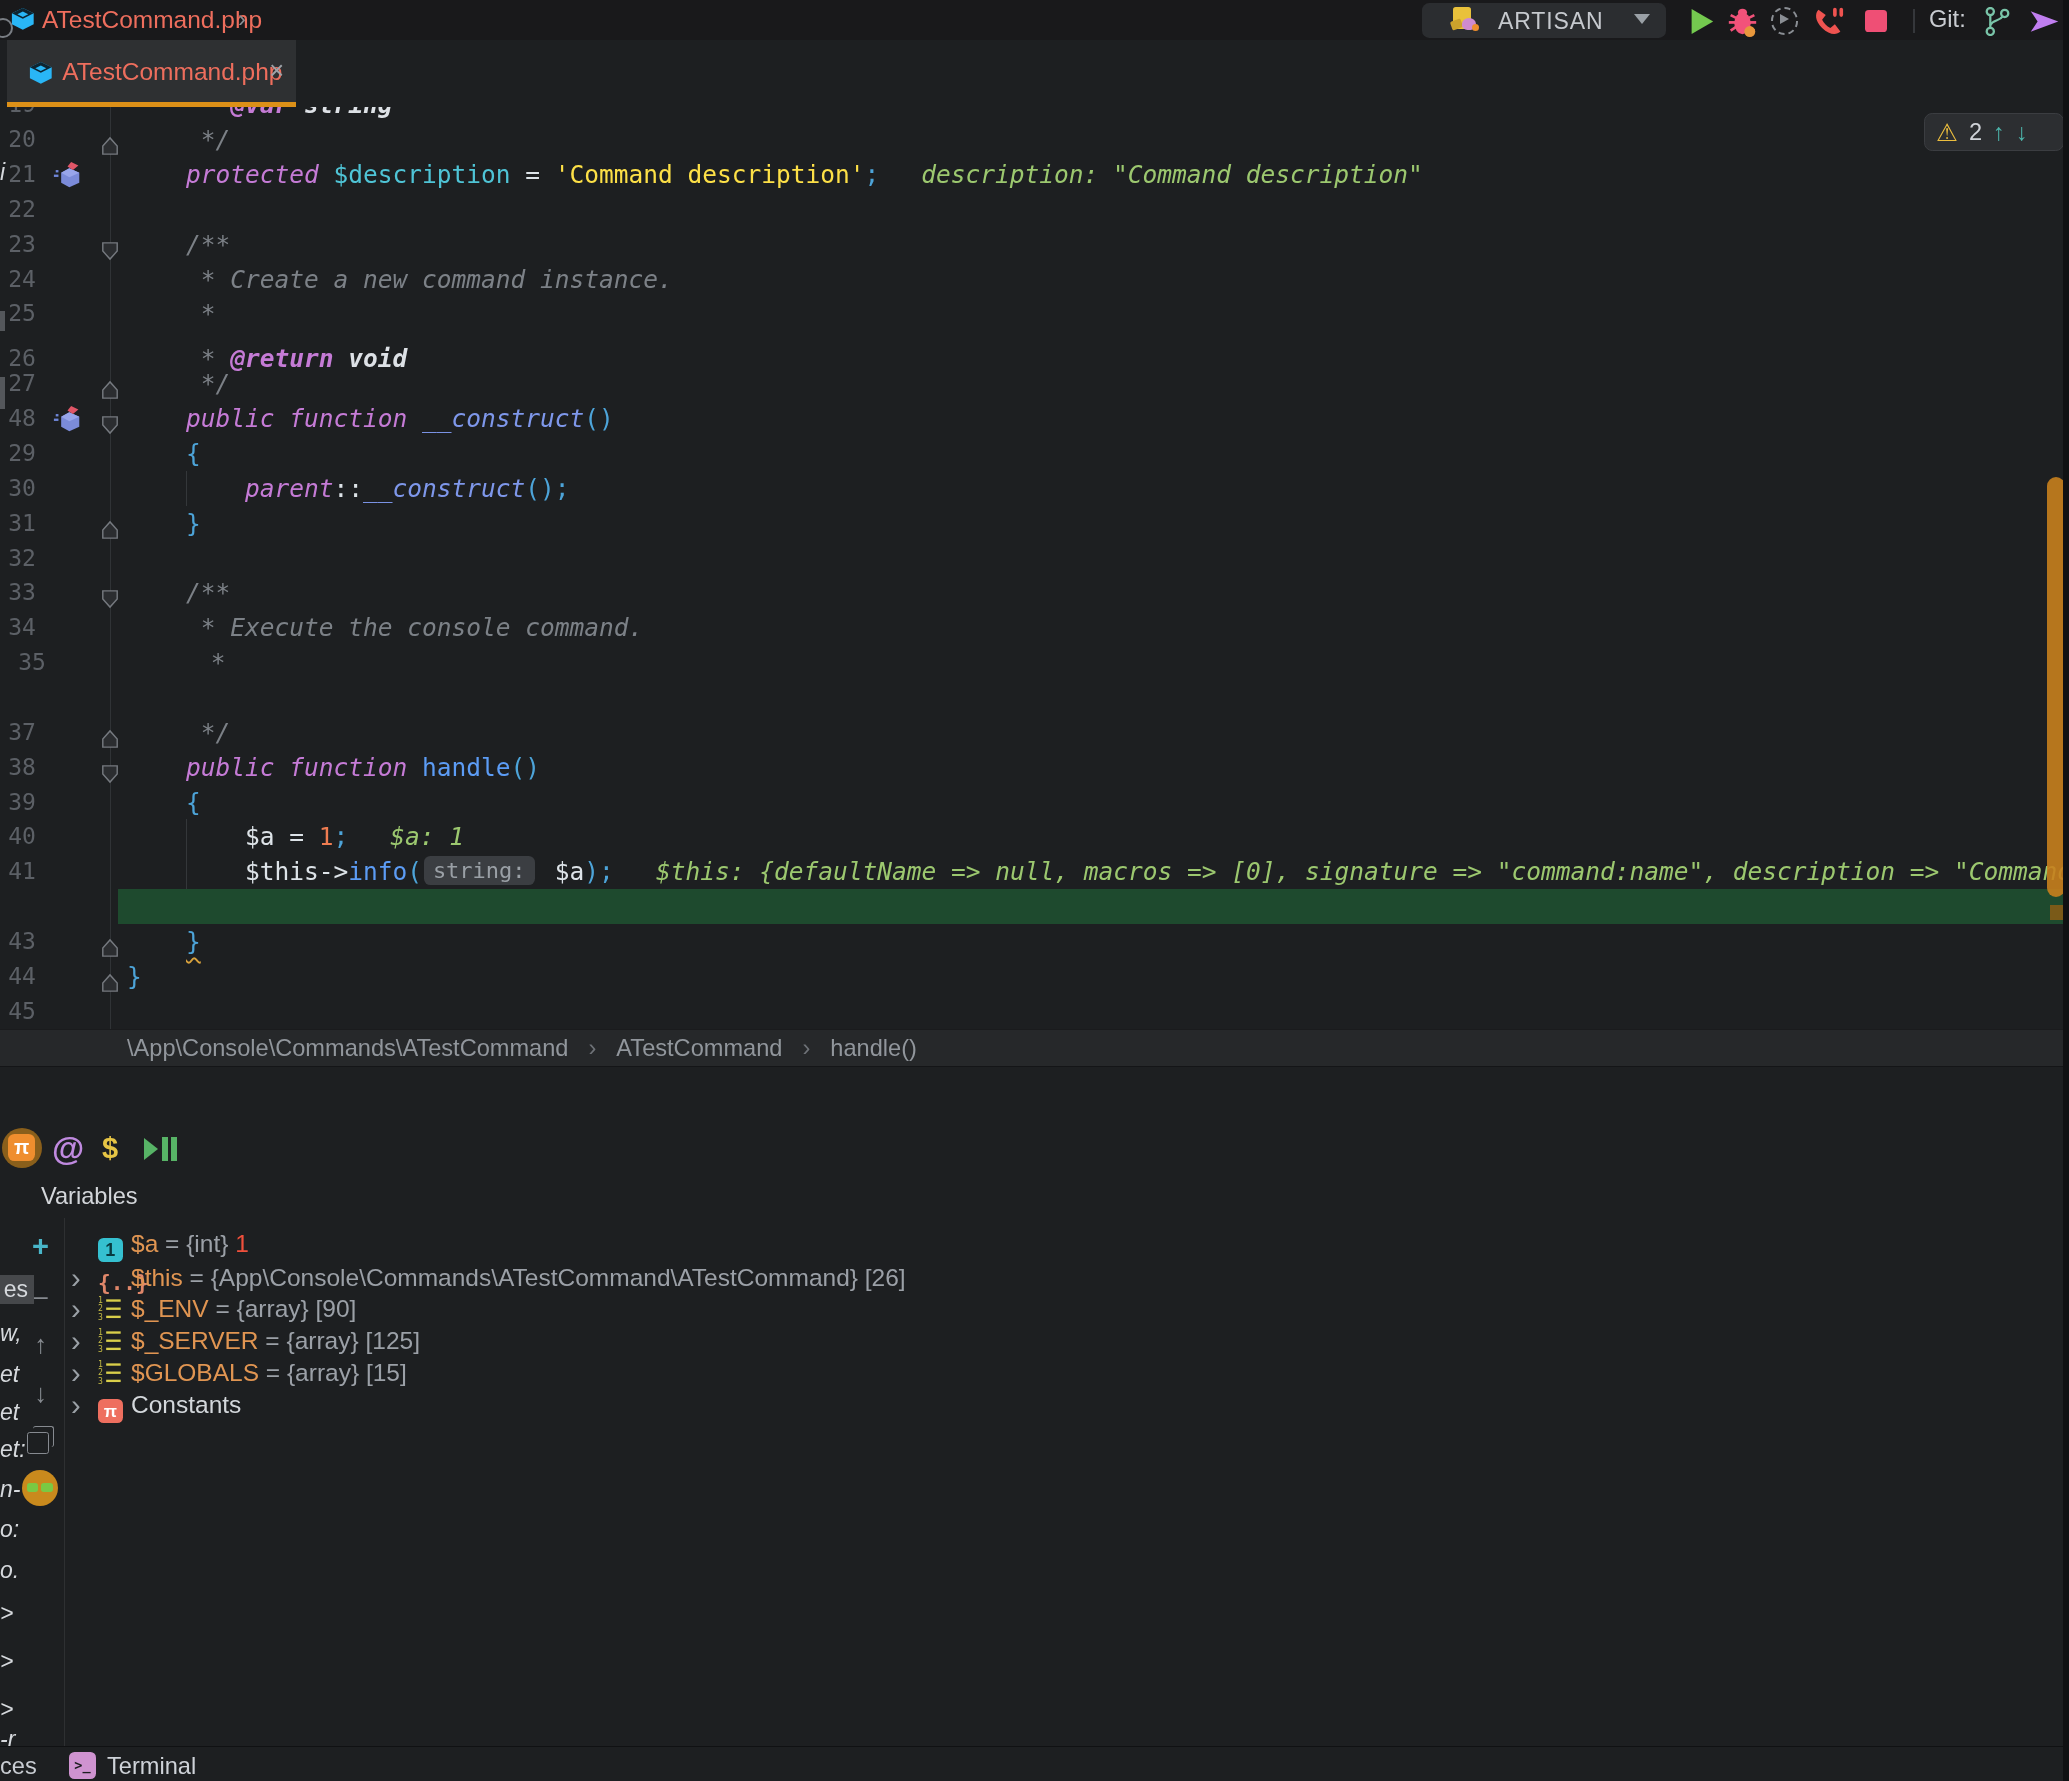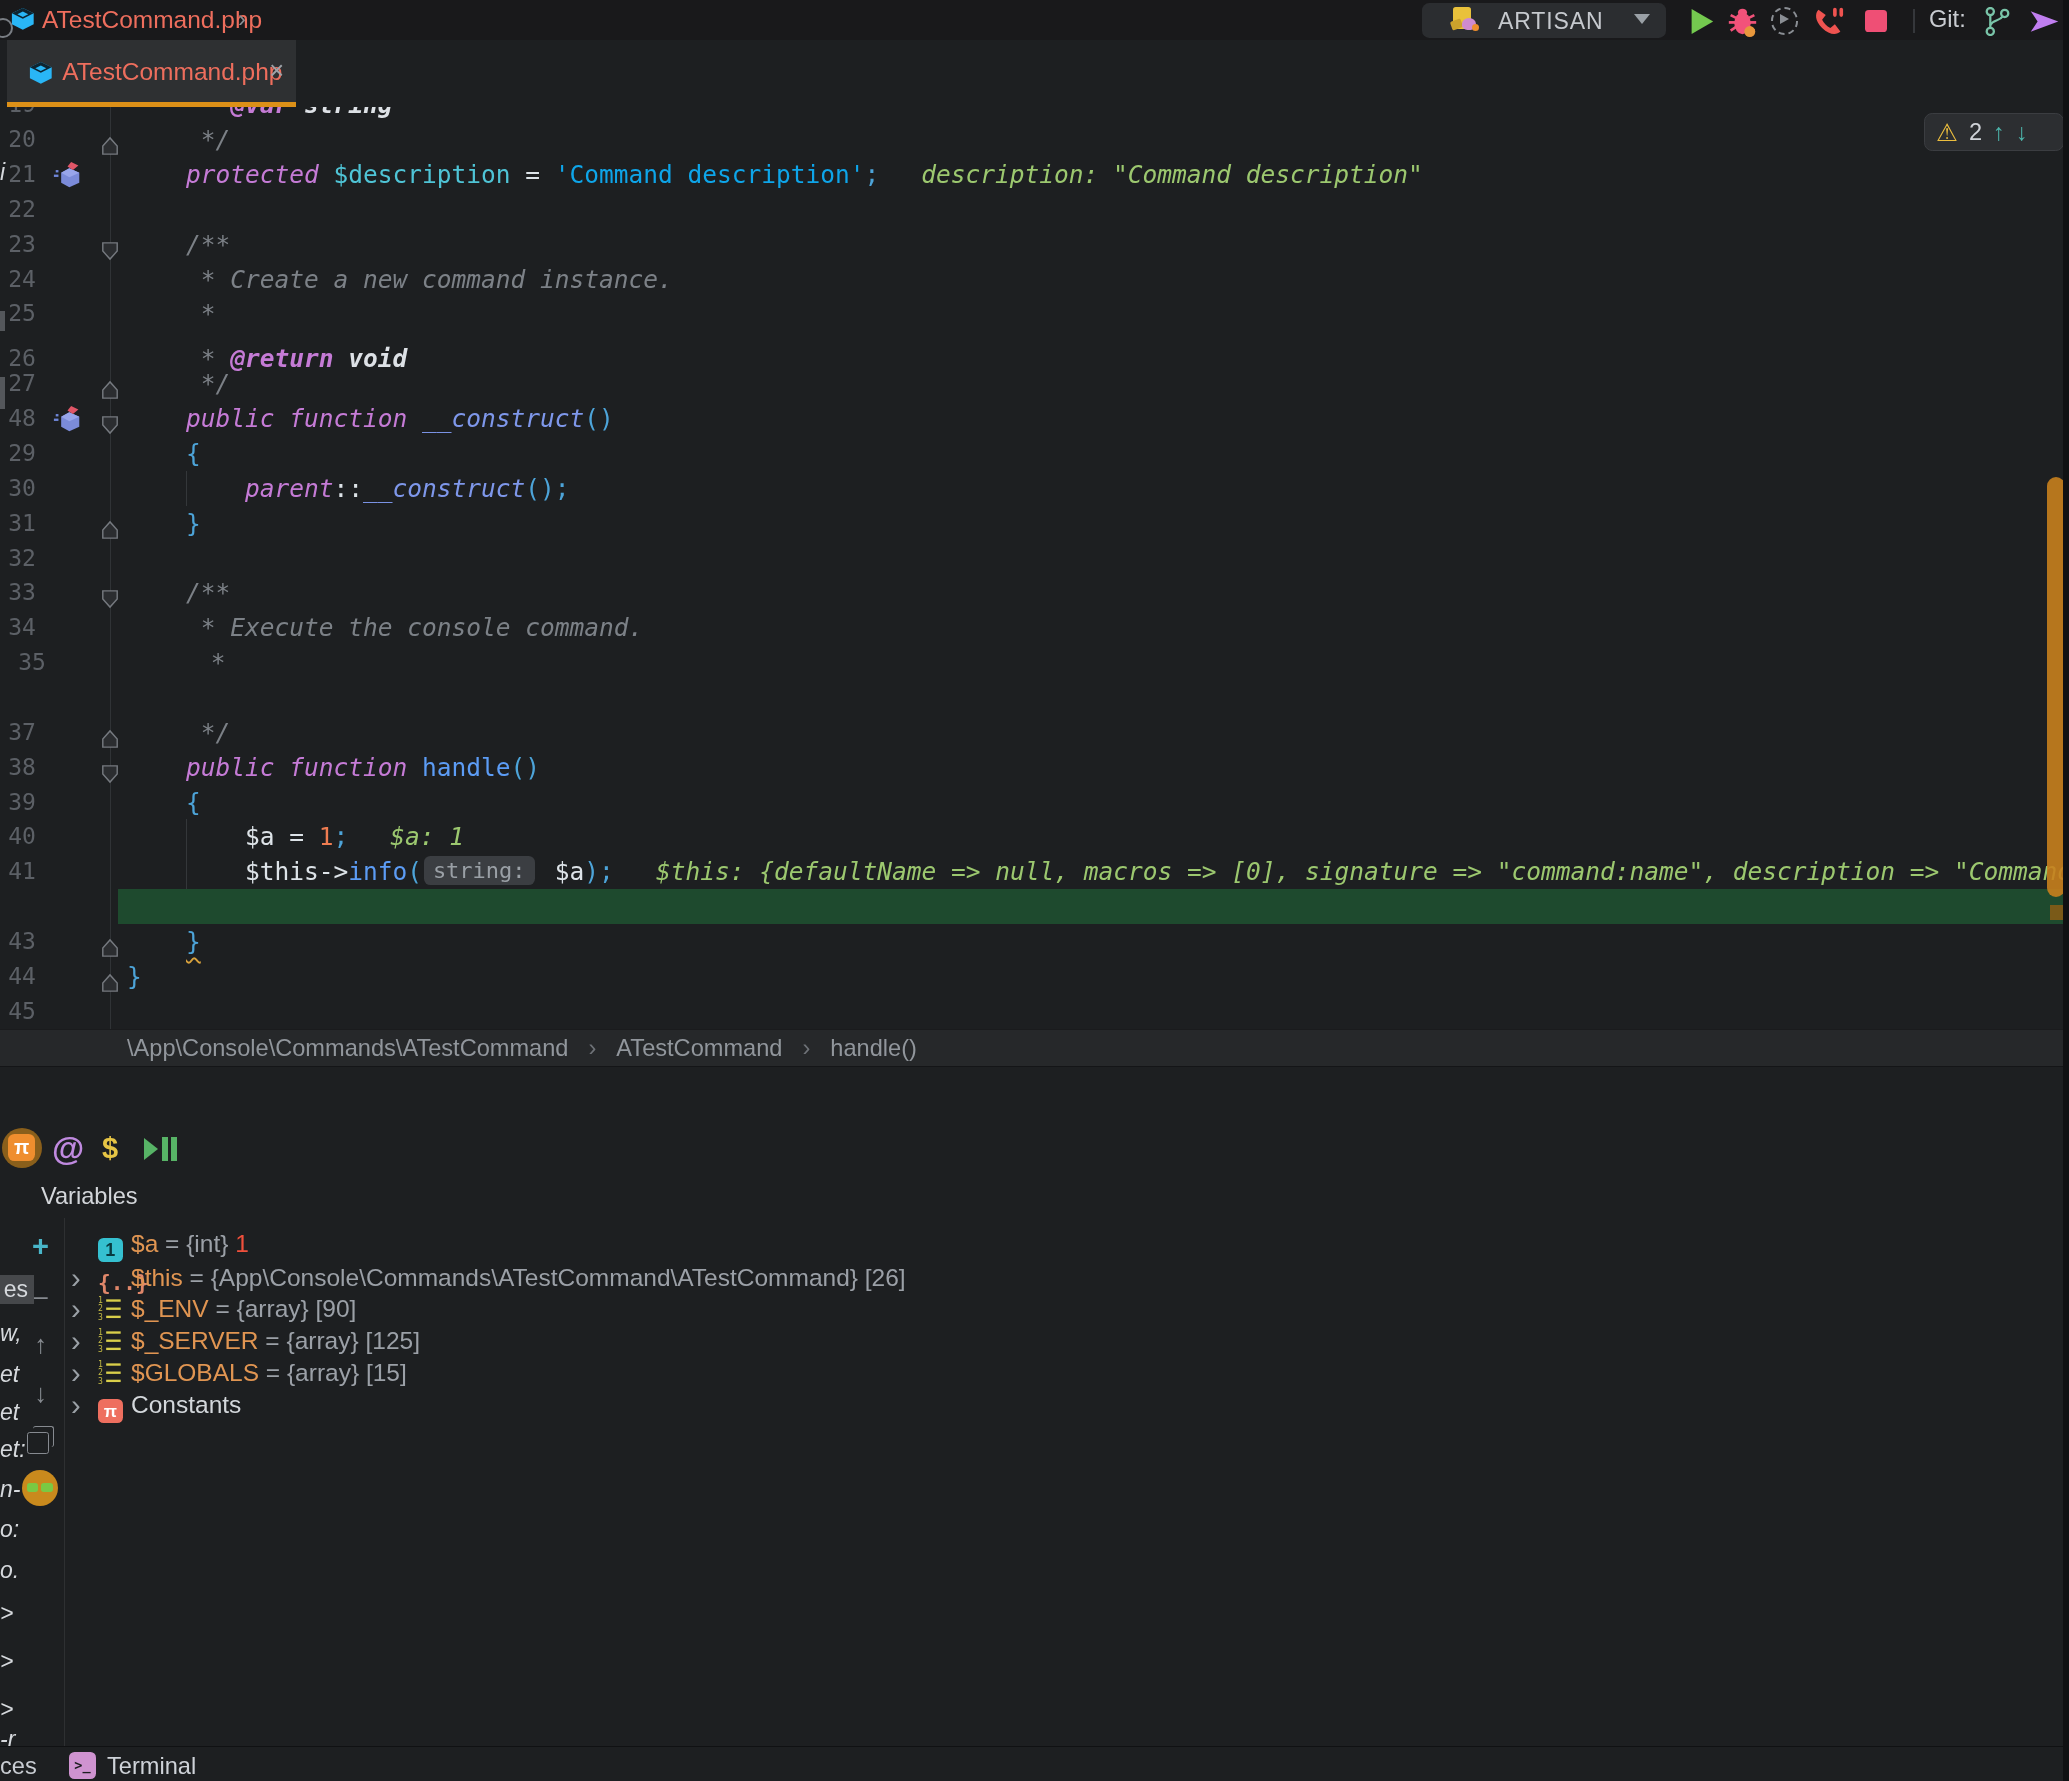--- a/index.html
+++ b/index.html
@@ -40,21 +40,21 @@
   .ln{position:absolute;left:0;top:0;width:44px;text-align:center;color:#5c6066;font-size:23px;}
   .code{position:absolute;left:127px;top:0;}
   .hint{margin-left:42px;}
   .t-com{color:#7c8187;font-style:italic}
   .t-doctag{color:#c57bd6;font-weight:bold;font-style:italic}
   .t-docval{color:#dde1e6;font-weight:bold;font-style:italic}
   .t-kw{color:#c57bd6;font-style:italic}
   .t-field{color:#4fc4d6}
   .t-var{color:#dde3e8}
   .t-unused{color:#6e7377}
-  .t-str{color:#0ea5e9}
+  .t-str{color:#fde047}
   .t-num{color:#ee7c51}
   .t-fn{color:#5c9cf5}
   .t-ctor{color:#7e97ea;font-style:italic}
   .t-op{color:#dde3e8}
   .t-pb{color:#4da4d9}
   .t-pbw{color:#4da4d9;text-decoration:underline wavy #d9a23c 1.8px;text-underline-offset:7.3px;}
   .t-sp{color:#dde3e8}
   .chip{display:inline-block;background:#3b3e42;color:#9aa0a6;border-radius:6.4px;padding:0 9px;margin:0 5.5px 0 1.8px;font-size:22px;line-height:29px;vertical-align:1.8px;}
   .hint-green{color:#9cc86f;font-style:italic}
   .hint-blue{color:#648fa6;font-style:italic}

